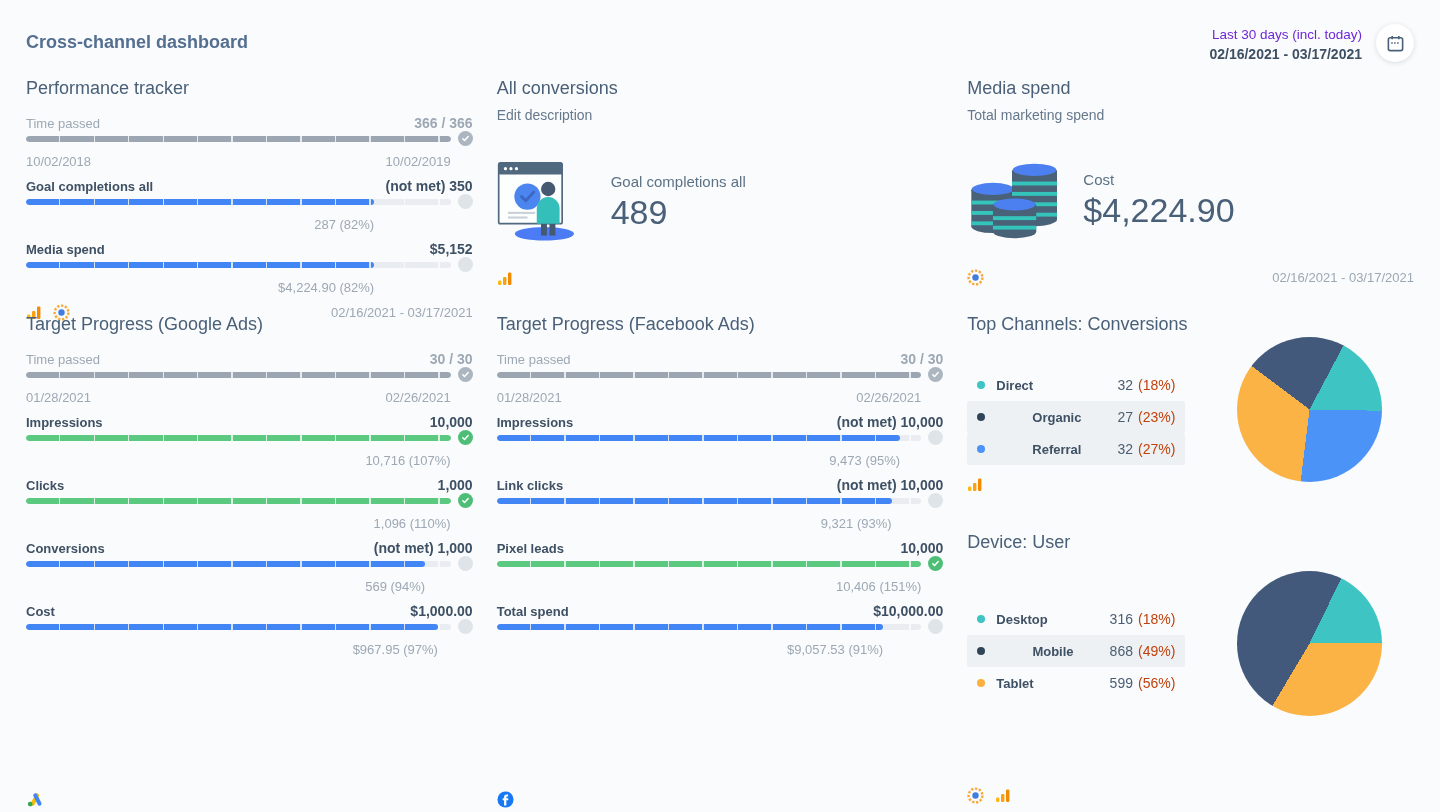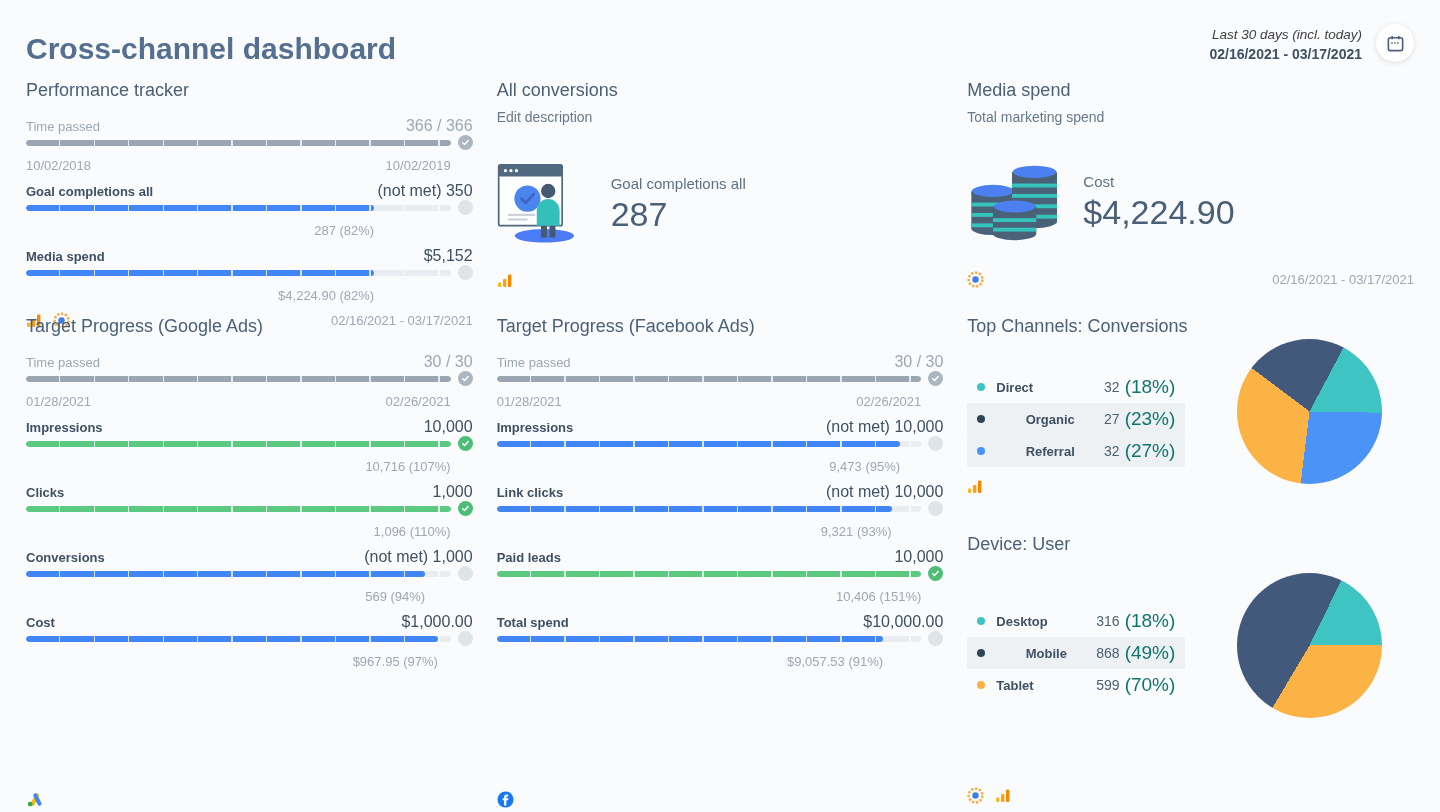--- a/index.html
+++ b/index.html
@@ -6,24 +6,24 @@
   html,body { width:1440px; height:812px; overflow:hidden; }
   body {
     background:#FAFBFC;
     font-family:"Liberation Sans", sans-serif;
     color:#3E5064;
   }
   .page { padding:22px 26px 0 26px; height:100%; display:flex; flex-direction:column; }
 
   
   .header { display:flex; align-items:flex-start; justify-content:space-between; }
-  .page-title { font-size:30px; font-weight:700; color:#546F90; padding-top:10px; }
+  .page-title { font-size:18px; font-weight:700; color:#546F90; padding-top:10px; }
   .header-right { display:flex; align-items:center; gap:14px; }
   .date-block { text-align:right; line-height:1.4; padding-top:4px; }
-  .date-label { font-size:13.5px; color:#404040;font-style:italic; }
+  .date-label { font-size:13.5px; color:#6d28d9; }
   .date-range { font-size:14px; font-weight:700; color:#3E5064; }
   .cal-btn {
     width:38px; height:38px; border-radius:50%; background:#fff; border:none;
     box-shadow:0 1px 5px rgba(60,75,95,.18); display:flex; align-items:center; justify-content:center;
     cursor:pointer;
   }
 
   
   .grid {
     margin-top:14px; flex:1;
@@ -32,21 +32,21 @@
     column-gap:45px; row-gap:32px;gap:24px;
   }
   .widget { display:flex; flex-direction:column; }
   .w-title { font-size:18px; color:#4A6078; margin-bottom:16px; }
   .w-sub { font-size:14px; color:#66788C; margin-top:-8px; margin-bottom:8px; cursor:pointer; }
 
   
   .p-row { margin-bottom:9px; }
   .p-head { display:flex; justify-content:space-between; align-items:baseline; margin-bottom:5px; }
   .p-label { font-size:13px; font-weight:700; color:#3E5064; }
-  .p-value { font-size:16px; font-weight:400; color:#3E5064; }
+  .p-value { font-size:14px; font-weight:700; color:#3E5064; }
   .p-label.muted { color:#9DA8B5; font-weight:400; }
   .p-value.muted { color:#9DA8B5; }
   .p-barwrap { position:relative; padding-right:22px; }
   .p-track { height:6px; background:#E9EDF1; border-radius:3px; position:relative; overflow:hidden; }
   .p-fill { height:100%; border-radius:3px; }
   .p-track::after {
     content:""; position:absolute; inset:0;
     background:repeating-linear-gradient(90deg, transparent 0 33px, rgba(250,251,252,.8) 33px 34.5px);
   }
   .p-status {
@@ -72,21 +72,21 @@
   .metric-text .m-value { font-size:34px; color:#4A6078; }
 
   
   .pie-block { display:flex; align-items:flex-start; }
   .legend { width:218px; flex:none; }
   .legend-row { display:flex; align-items:center; height:32px; padding:0 10px; border-radius:2px; }
   .legend-row.alt { background:#EEF1F4;text-align:center; }
   .l-dot { width:8px; height:8px; border-radius:50%; margin-right:11px; flex:none; }
   .l-name { font-size:13px; font-weight:700; color:#3E5064; flex:1; }
   .l-val { font-size:14px; color:#4A5E73; }
-  .l-pct { font-size:19px; color:#0f766e; margin-left:5px; }
+  .l-pct { font-size:14px; color:#c2410c; margin-left:5px; }
   .pie { width:145px; height:145px; border-radius:50%; margin-left:auto; margin-right:32px; flex:none; }
   .tc-pie { margin-top:-14px; }
   .dev-pie { margin-top:-8px; }
   .mini-footer { display:flex; gap:11px; margin-top:12px; }
   .col3 { display:flex; flex-direction:column; }
   .device-widget { margin-top:40px; flex:1; display:flex; flex-direction:column; }
   .device-widget .pie-block { margin-top:10px; }
   .device-widget .legend { margin-top:24px; }
 </style>
 </head>
@@ -207,21 +207,21 @@
             <rect x="13" y="64" width="32" height="2.4" fill="#C7CFD8"></rect>
             <rect x="13" y="69.5" width="23" height="2.4" fill="#C7CFD8"></rect>
             <rect x="52" y="72" width="7" height="20" fill="#455A70"></rect>
             <rect x="62" y="72" width="7" height="20" fill="#455A70"></rect>
             <circle cx="60.5" cy="37" r="8.5" fill="#455A70"></circle>
             <path d="M47 78 v-18 a13.5 13.5 0 0 1 27 0 v18 z" fill="#35BFBA"></path>
           </svg>
         </span>
         <div class="metric-text">
           <div class="m-label">Goal completions all</div>
-          <div class="m-value">287</div>
+          <div class="m-value">489</div>
         </div>
       </div>
       <div class="w-footer">
         <div class="f-icons">
             <span class="f-icon">
               <svg width="16" height="15" viewBox="0 0 16 15">
                 <rect x="1" y="9.5" width="3.4" height="4.5" rx="1.2" fill="#FDB913"></rect>
                 <rect x="6" y="6" width="3.4" height="8" rx="1.2" fill="#F9A10E"></rect>
                 <rect x="11" y="1.5" width="3.4" height="12.5" rx="1.2" fill="#F28B00"></rect>
               </svg>
@@ -436,21 +436,21 @@
                 <div class="p-fill" style="width: 93%; background: rgb(66, 133, 244);"></div>
               </div>
               <div class="p-status empty"></div>
             </div>
             <div class="p-sub">
               <div class="p-sub-val" style="width: 93%;">9,321 (93%)</div>
             </div>
           </div>
           <div class="p-row">
             <div class="p-head">
-              <span class="p-label">Paid leads</span>
+              <span class="p-label">Pixel leads</span>
               <span class="p-value">10,000</span>
             </div>
             <div class="p-barwrap">
               <div class="p-track">
                 <div class="p-fill" style="width: 100%; background: rgb(91, 201, 127);"></div>
               </div>
               <div class="p-status check-green">
                 <svg width="9" height="9" viewBox="0 0 12 12">
                   <path d="M2.4 6.3l2.3 2.3 4.9-5.2" stroke="#fff" stroke-width="2" fill="none" stroke-linecap="round" stroke-linejoin="round"></path>
                 </svg>
@@ -541,21 +541,21 @@
               <div class="legend-row alt">
                 <span class="l-dot" style="background: rgb(47, 68, 86);"></span>
                 <span class="l-name">Mobile</span>
                 <span class="l-val">868</span>
                 <span class="l-pct">(49%)</span>
               </div>
               <div class="legend-row">
                 <span class="l-dot" style="background: rgb(251, 176, 63);"></span>
                 <span class="l-name">Tablet</span>
                 <span class="l-val">599</span>
-                <span class="l-pct">(70%)</span>
+                <span class="l-pct">(56%)</span>
               </div>
             </div>
           <div class="pie dev-pie" style="background: conic-gradient(from 26deg, rgb(62, 196, 194) 0deg, rgb(62, 196, 194) 63.8026deg, rgb(251, 179, 70) 63.8026deg, rgb(251, 179, 70) 184.745deg, rgb(66, 89, 124) 184.745deg, rgb(66, 89, 124) 360deg);"></div>
         </div>
         <div class="w-footer" style="padding-bottom:8px">
           <div class="f-icons">
               <span class="f-icon">
                 <svg width="17" height="17" viewBox="0 0 18 18">
                   <circle cx="9" cy="9" r="7.3" fill="none" stroke="#F8A93C" stroke-width="2.6" stroke-dasharray="2.5 1.7"></circle>
                   <circle cx="9" cy="9" r="3.4" fill="#3F7DE0"></circle>

